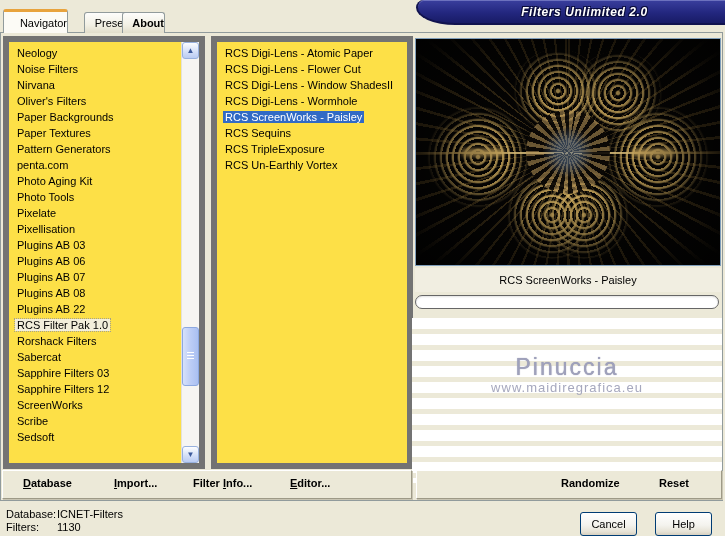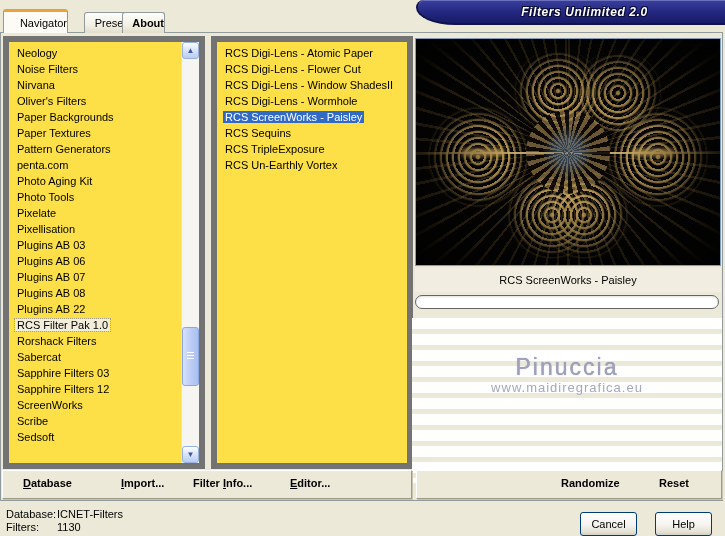--- a/index.html
+++ b/index.html
@@ -138,21 +138,21 @@
     position:absolute;top:470px;height:29px;box-sizing:border-box;background:#ECE9D8;
     border-top:1px solid #FFFFFF;border-left:1px solid #FFFFFF;
     border-bottom:1px solid #9E9A87;border-right:1px solid #9E9A87;
     box-shadow:1px 1px 0 #C8C4B2;z-index:2;
   }
   #cmdbar-left{left:2px;width:410px;}
   #cmdbar-right{left:416px;width:306px;}
   .cmdbtn{position:absolute;top:6px;font-weight:bold;cursor:default;white-space:nowrap;}
   .cmdbtn .accel{text-decoration:underline;}
   #btn-database{left:20px;}
-  #btn-import{left:111px;margin-left:7px;}
+  #btn-import{left:111px;}
   #btn-filterinfo{left:190px;}
   #btn-editor{left:287px;}
   #btn-randomize{left:144px;}
   #btn-reset{left:242px;}
   
   .status-line{position:absolute;left:6px;z-index:2;}
   .status-line .val{position:absolute;left:51px;white-space:nowrap;}
   #status-db{top:508px;}
   #status-filters{top:521px;}
   .xpbtn{

